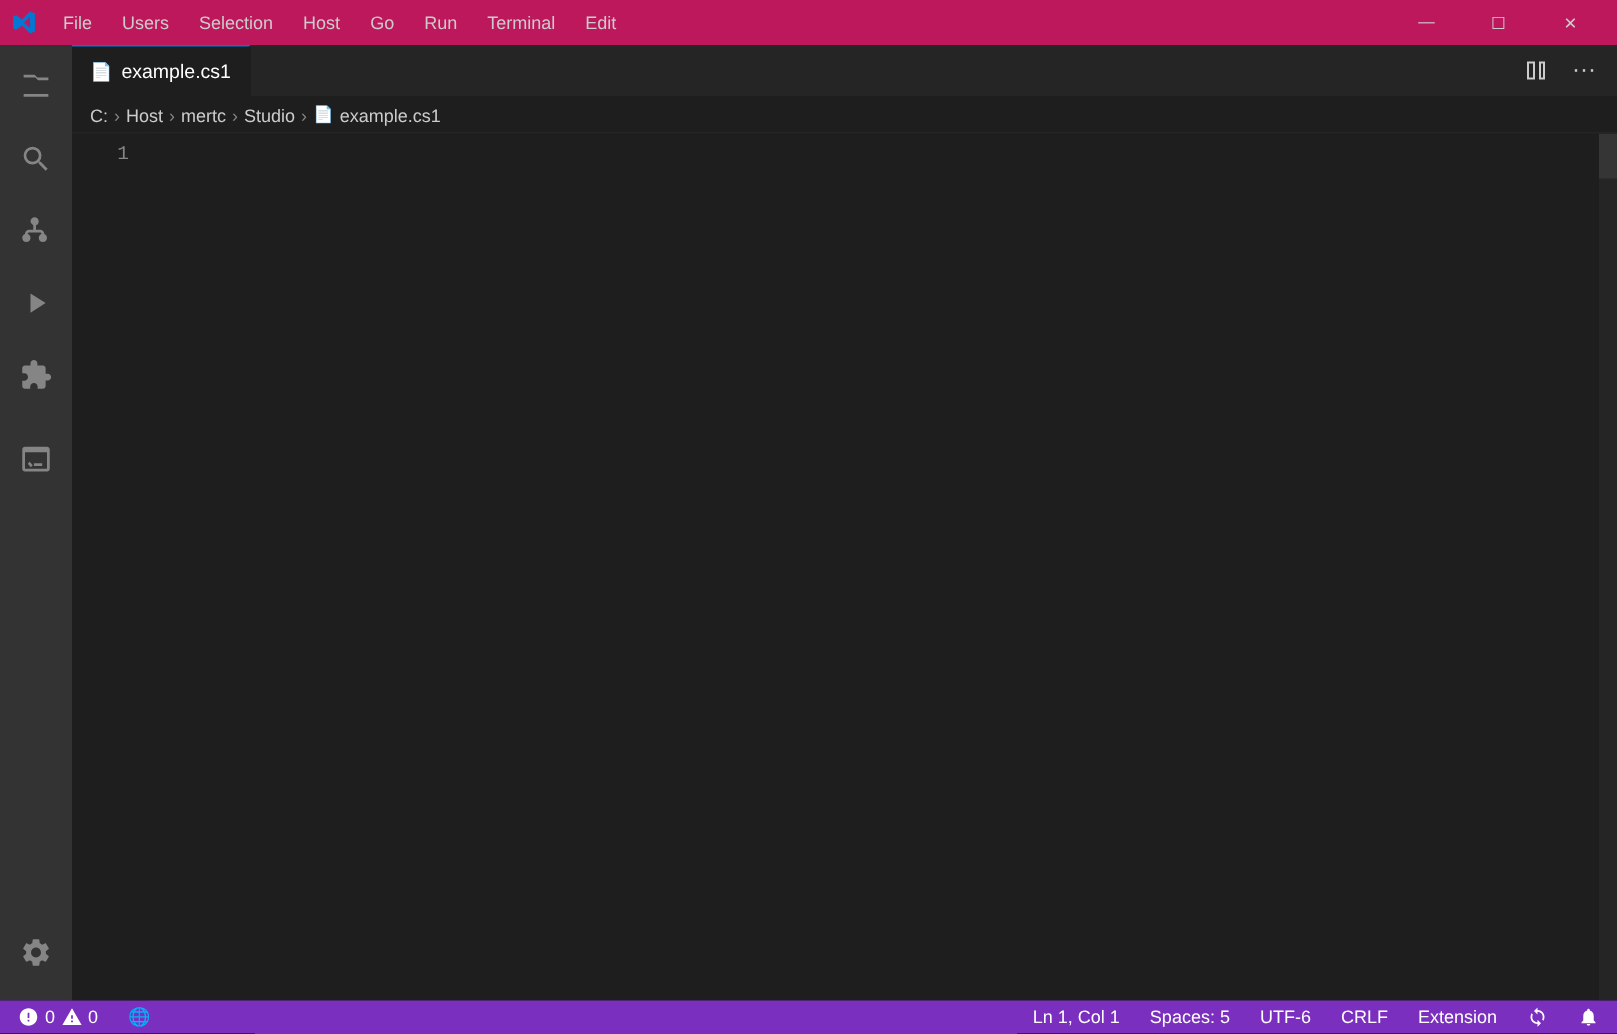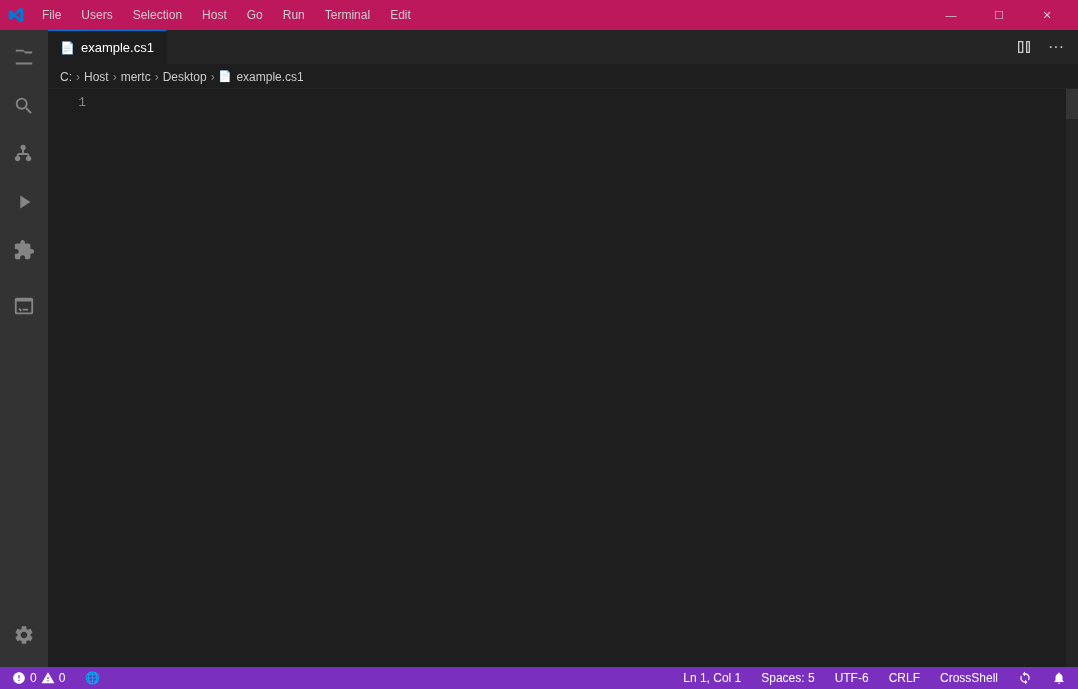--- a/index.html
+++ b/index.html
@@ -354,21 +354,21 @@
       </div>
     </div>
 
     <div id="breadcrumb">
       <span>C:</span>
       <span class="breadcrumb-sep">›</span>
       <span>Host</span>
       <span class="breadcrumb-sep">›</span>
       <span>mertc</span>
       <span class="breadcrumb-sep">›</span>
-      <span>Desktop</span>
+      <span>Studio</span>
       <span class="breadcrumb-sep">›</span>
       <span class="breadcrumb-file-icon">📄</span>
       <span>example.cs1</span>
     </div>
 
     <div id="code-editor">
       <div id="line-numbers">
         <div>1</div>
       </div>
       <div id="code-content"></div>
@@ -402,21 +402,21 @@
     <div class="status-item">
       <span>Spaces: 5</span>
     </div>
     <div class="status-item">
       <span>UTF-6</span>
     </div>
     <div class="status-item">
       <span>CRLF</span>
     </div>
     <div class="status-item">
-      <span>CrossShell</span>
+      <span>Extension</span>
     </div>
     <div class="status-item">
       <svg width="14" height="14" viewBox="0 0 24 24" fill="white">
           <path d="M12 4V1L8 5l4 4V6c3.31 0 6 2.69 6 6 0 1.01-.25 1.97-.7 2.8l1.46 1.46C19.54 15.03 20 13.57 20 12c0-4.42-3.58-8-8-8zm0 14c-3.31 0-6-2.69-6-6 0-1.01.25-1.97.7-2.8L5.24 7.74C4.46 8.97 4 10.43 4 12c0 4.42 3.58 8 8 8v3l4-4-4-4v3z"></path>
         </svg>
     </div>
     <div class="status-item">
       <svg width="14" height="14" viewBox="0 0 24 24" fill="white">
           <path d="M12 22c1.1 0 2-.9 2-2h-4c0 1.1.9 2 2 2zm6-6v-5c0-3.07-1.64-5.64-4.5-6.32V4c0-.83-.67-1.5-1.5-1.5s-1.5.67-1.5 1.5v.68C7.63 5.36 6 7.92 6 11v5l-2 2v1h16v-1l-2-2z"></path>
         </svg>

